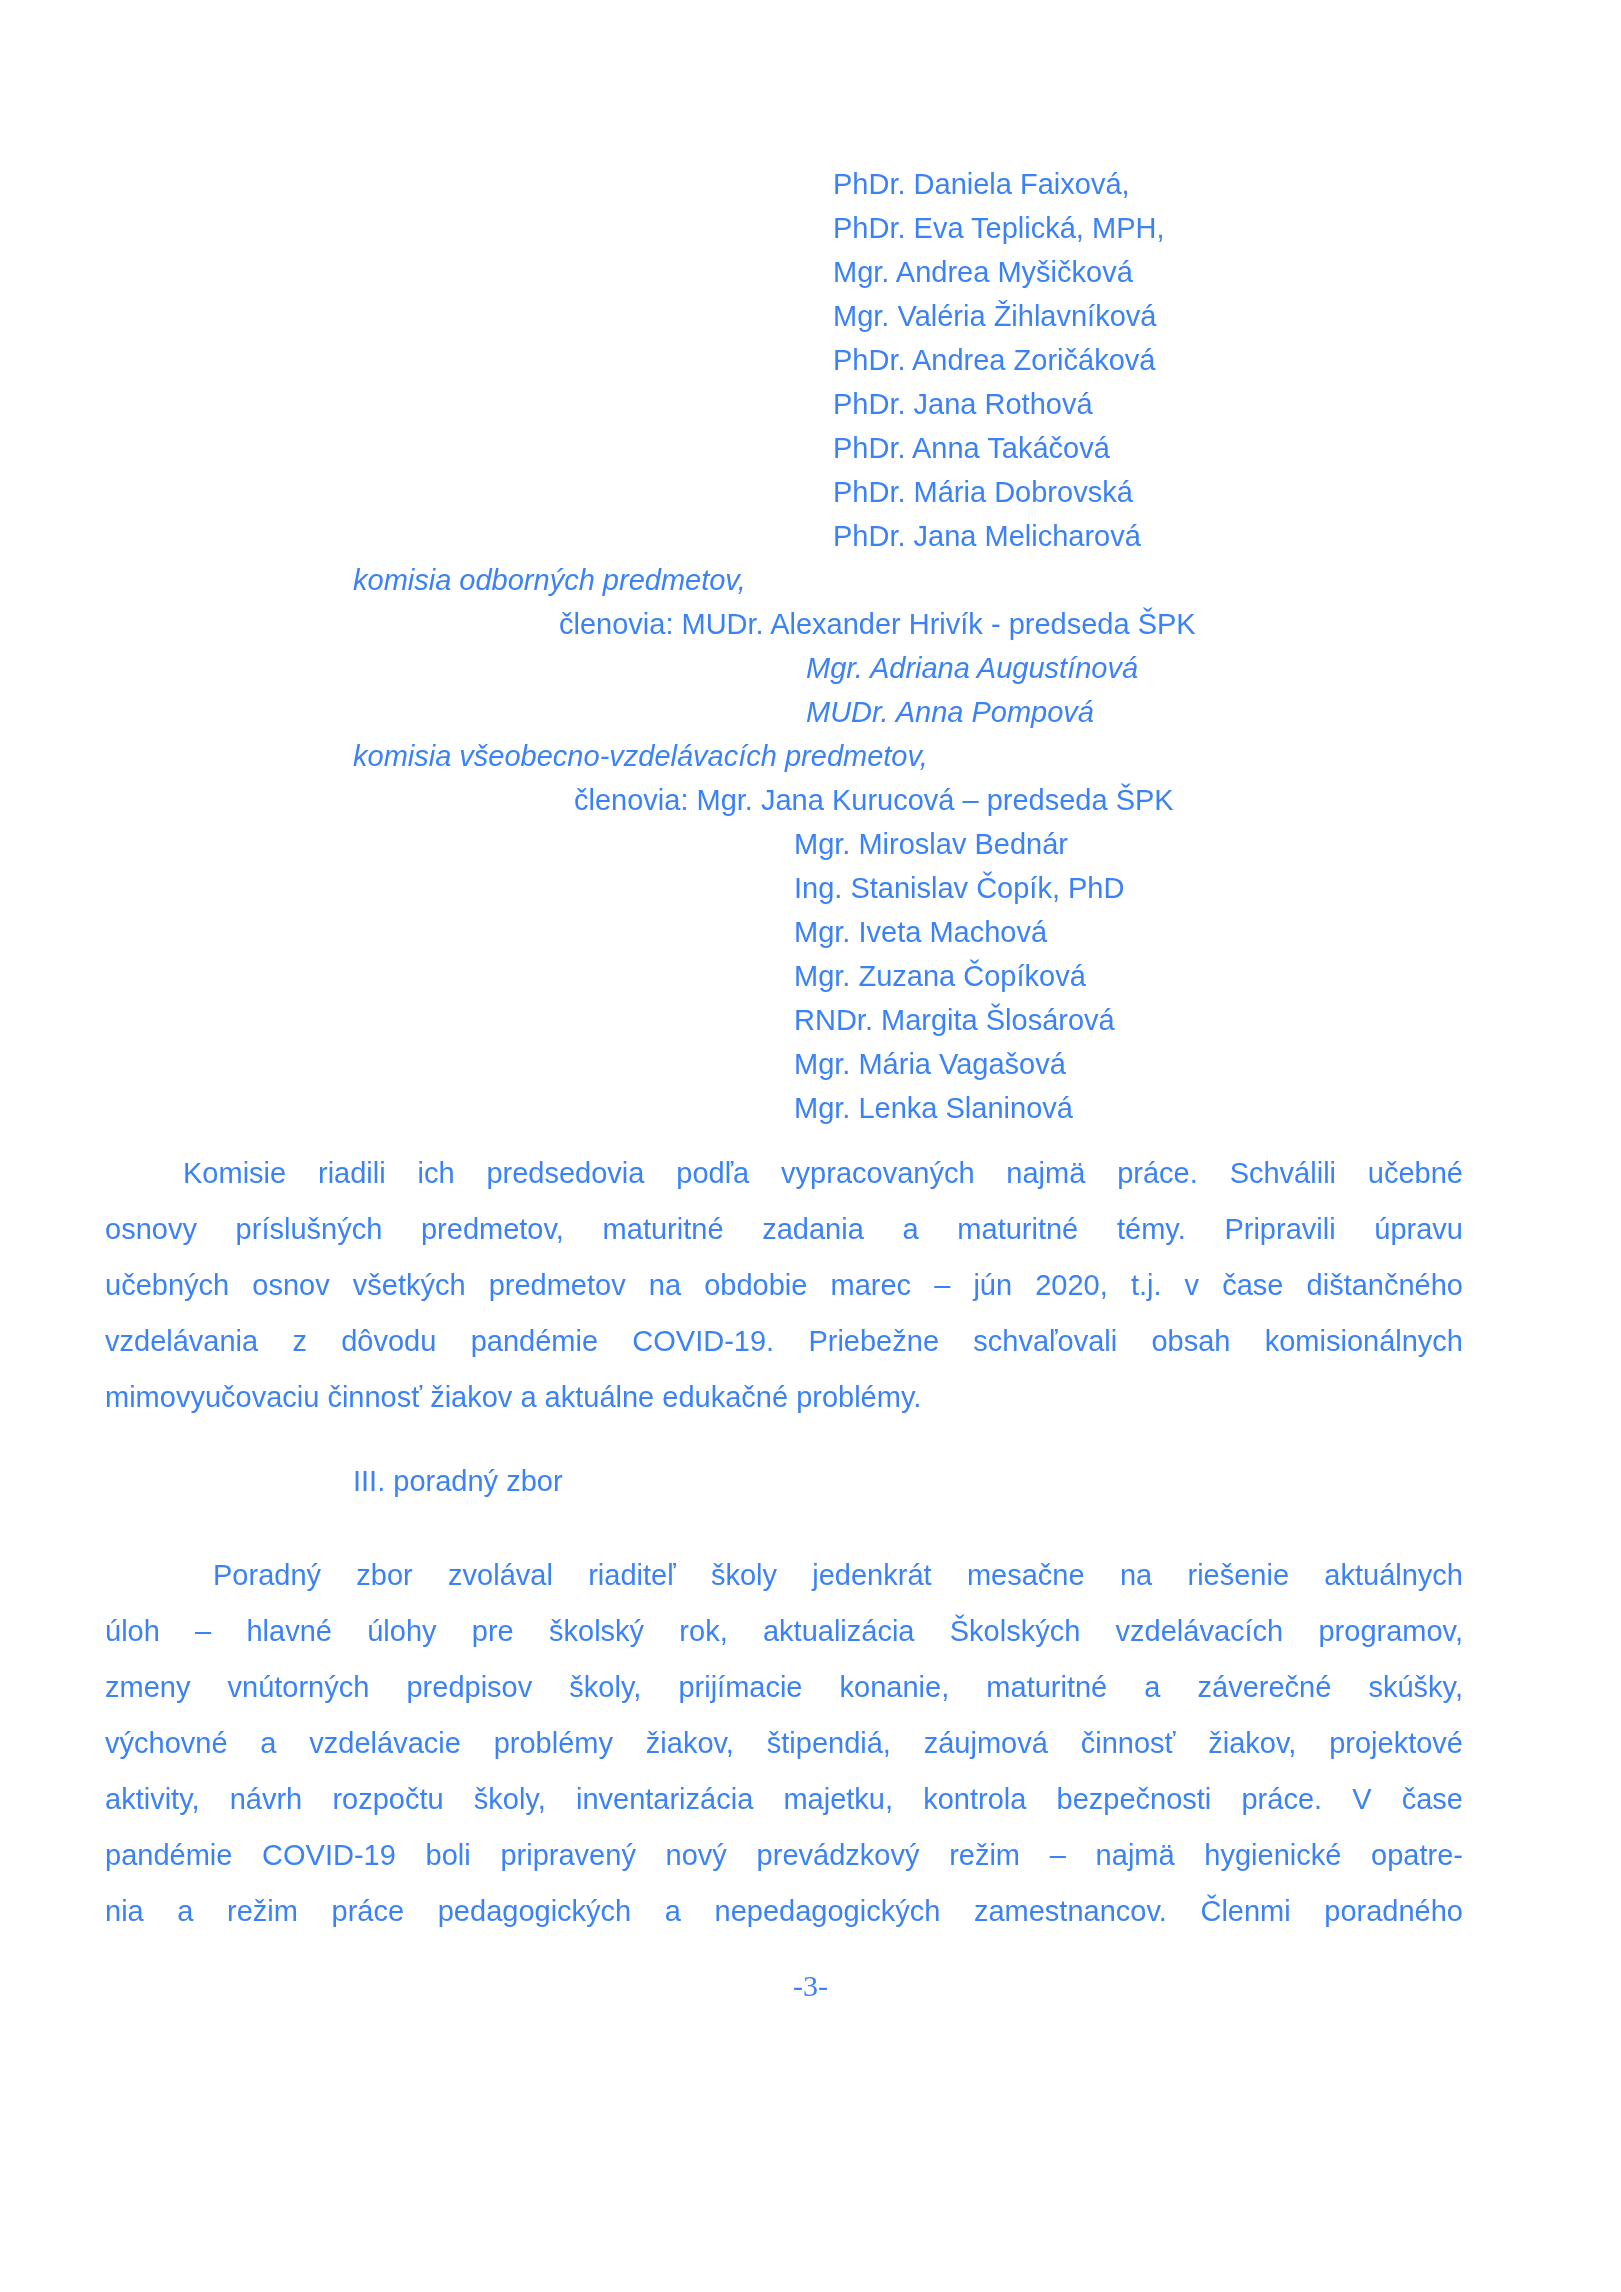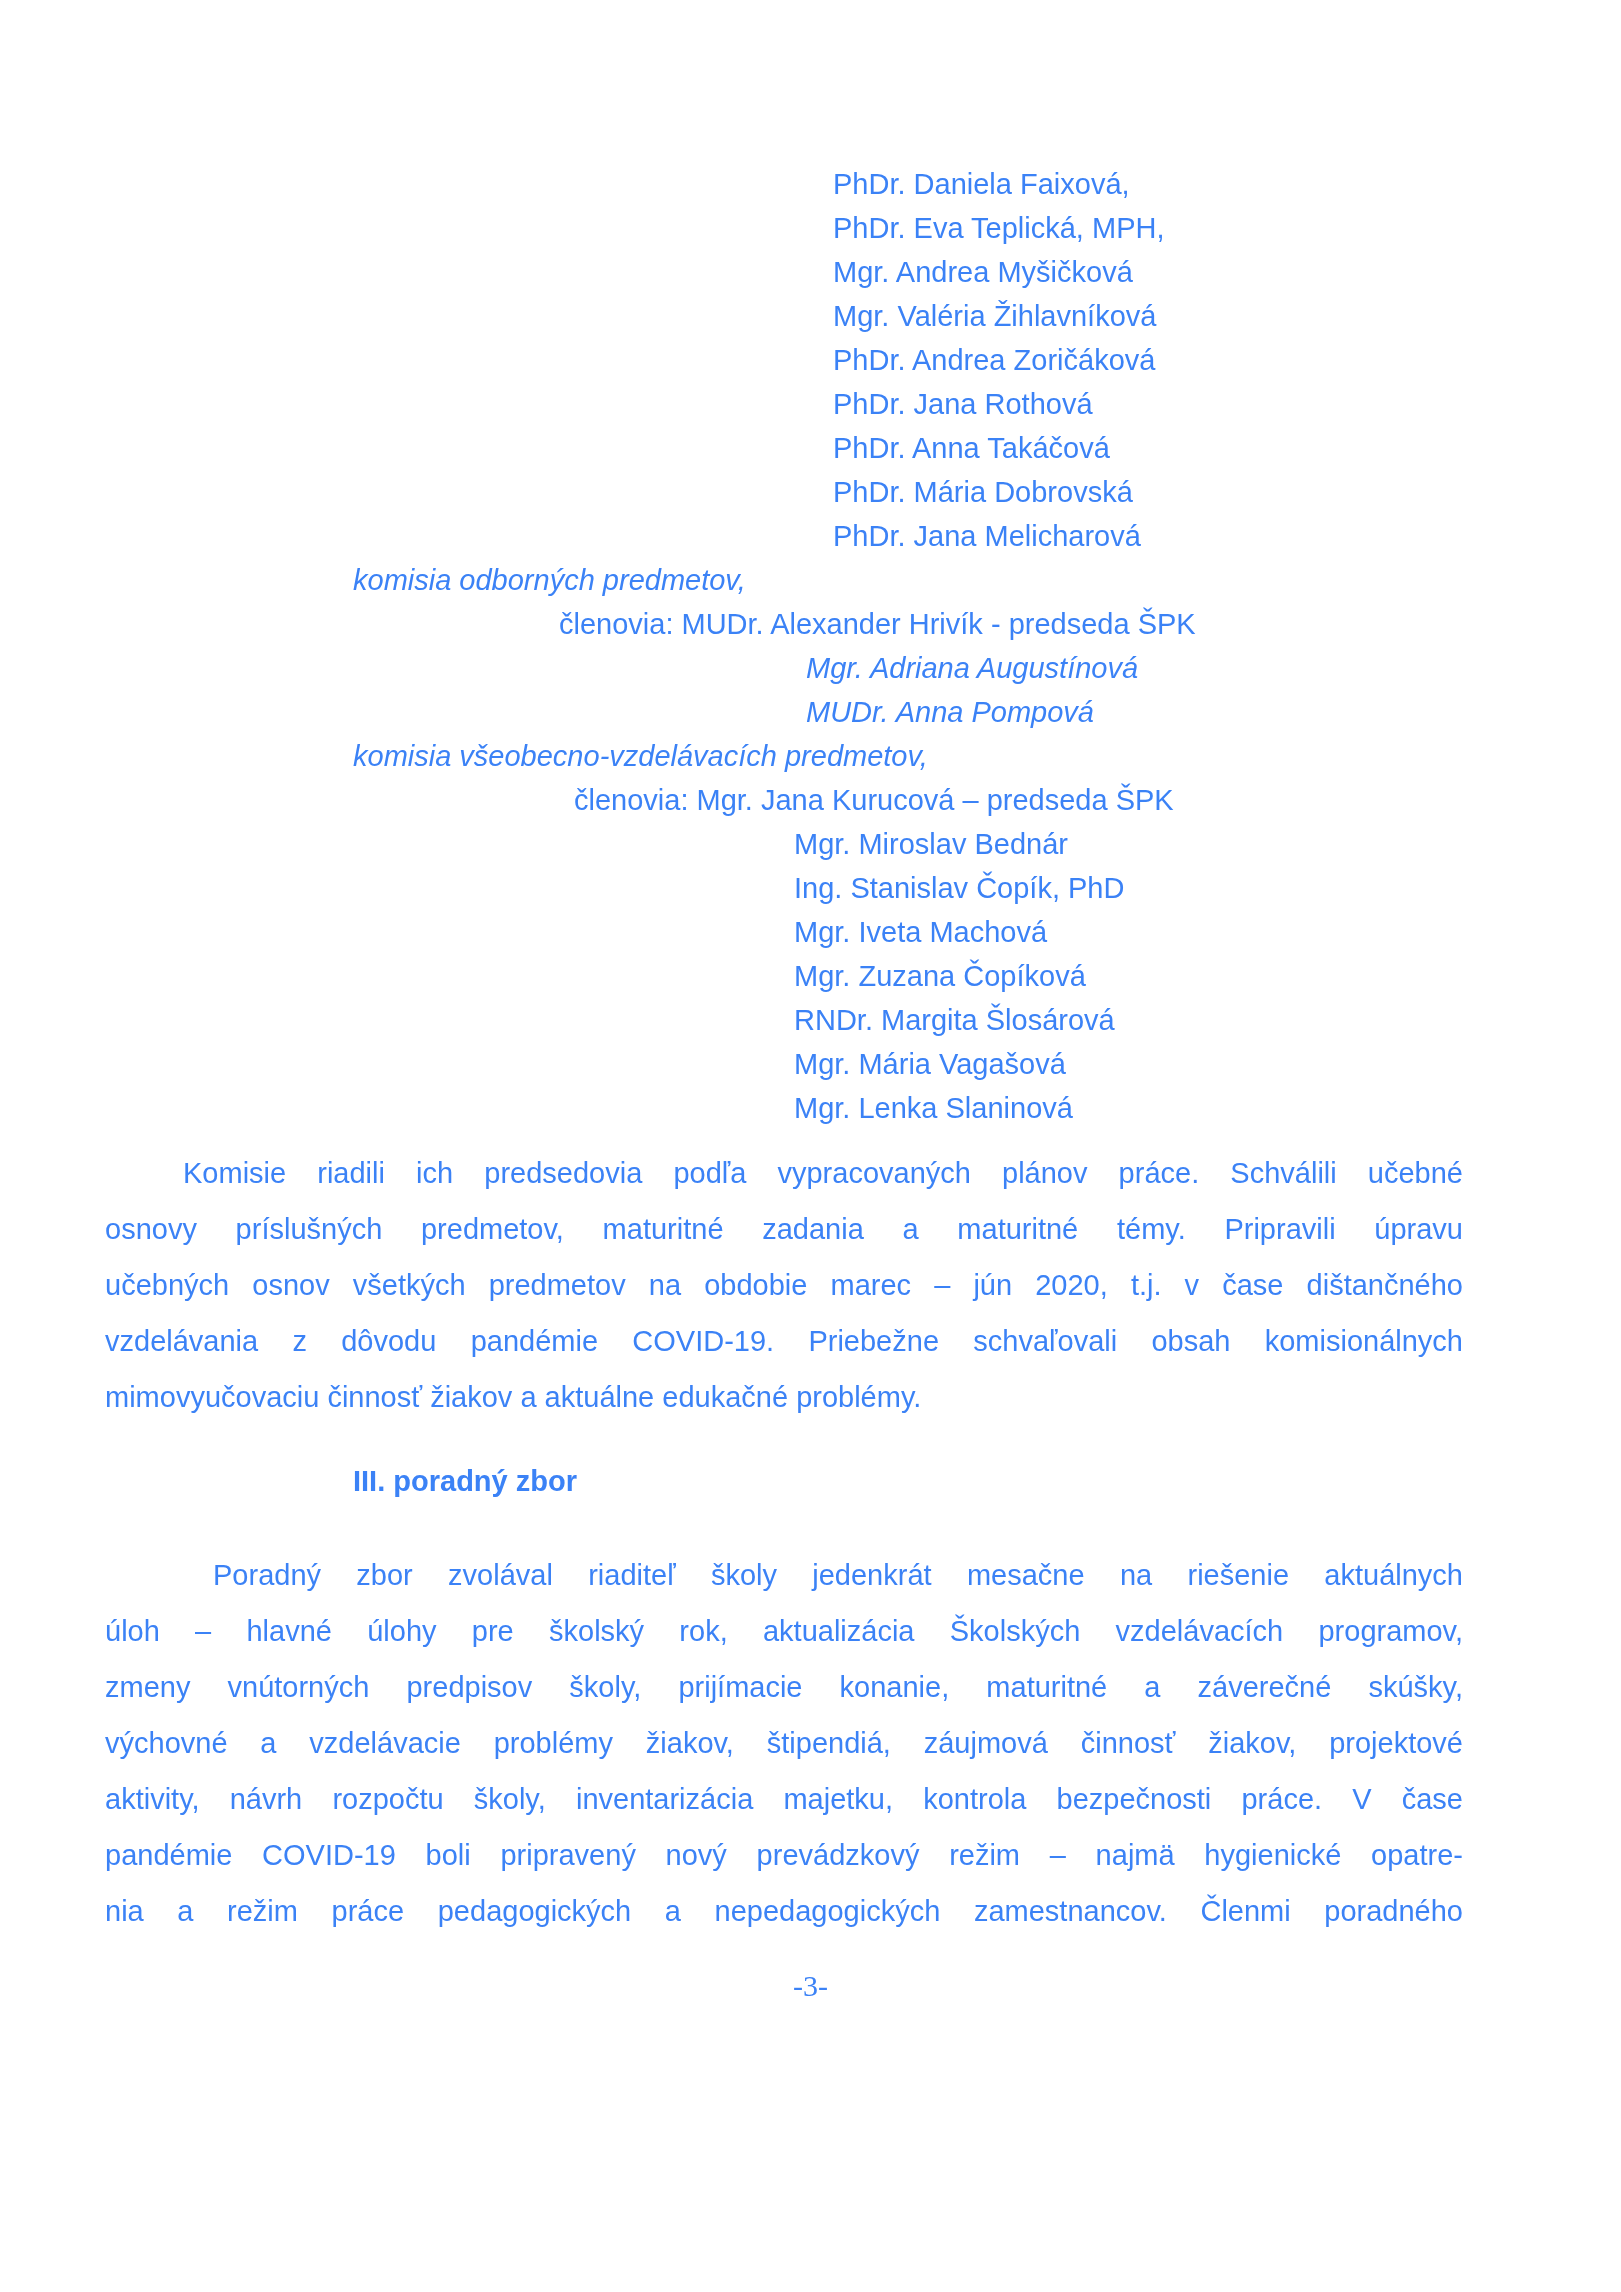--- a/index.html
+++ b/index.html
@@ -45,21 +45,21 @@
   .par.p1 { margin-top: 14.7px; }
   .par.p1 .line:first-child { padding-left: 78px; }
   .par.p1 .line:last-child { text-align-last: left; }
   .par.p2 { margin-top: 44px; }
   .par.p2 .line:first-child { padding-left: 108px; }
 
   .section-heading {
     margin-top: 34px;
     margin-left: 353px;
     line-height: 44px;
-    font-weight: bold;
+    font-weight: normal;
     white-space: nowrap;
   }
 
   .page-number {
     margin-top: 27.4px;
     line-height: 39px;
     text-align: center;
     font-family: "Liberation Serif", "DejaVu Serif", serif;
     font-size: 30px;
   }
@@ -98,21 +98,21 @@
       <div class="line">Mgr. Miroslav Bednár</div>
       <div class="line">Ing.  Stanislav Čopík, PhD</div>
       <div class="line">Mgr. Iveta Machová</div>
       <div class="line">Mgr. Zuzana Čopíková</div>
       <div class="line">RNDr. Margita Šlosárová</div>
       <div class="line">Mgr. Mária Vagašová</div>
       <div class="line">Mgr. Lenka Slaninová</div>
     </div>
 
   <div class="par p1">
-      <div class="line">Komisie riadili ich predsedovia podľa vypracovaných plánov práce. Schválili učebné</div>
+      <div class="line">Komisie riadili ich predsedovia podľa vypracovaných najmä práce. Schválili učebné</div>
       <div class="line">osnovy príslušných predmetov, maturitné zadania a maturitné témy. Pripravili úpravu</div>
       <div class="line">učebných osnov všetkých predmetov na obdobie marec – jún 2020, t.j. v čase dištančného</div>
       <div class="line">vzdelávania z dôvodu pandémie COVID-19. Priebežne schvaľovali obsah komisionálnych</div>
       <div class="line">mimovyučovaciu činnosť žiakov a aktuálne edukačné problémy.</div>
     </div>
 
   <div class="section-heading">III. poradný zbor</div>
 
   <div class="par p2">
       <div class="line">Poradný zbor zvolával riaditeľ školy jedenkrát mesačne na riešenie aktuálnych</div>

